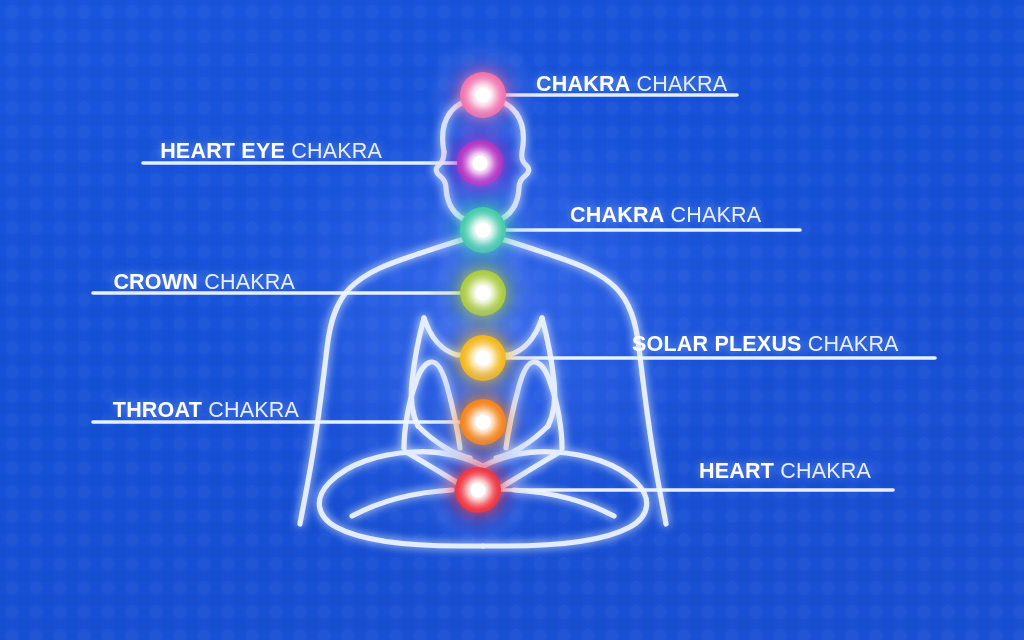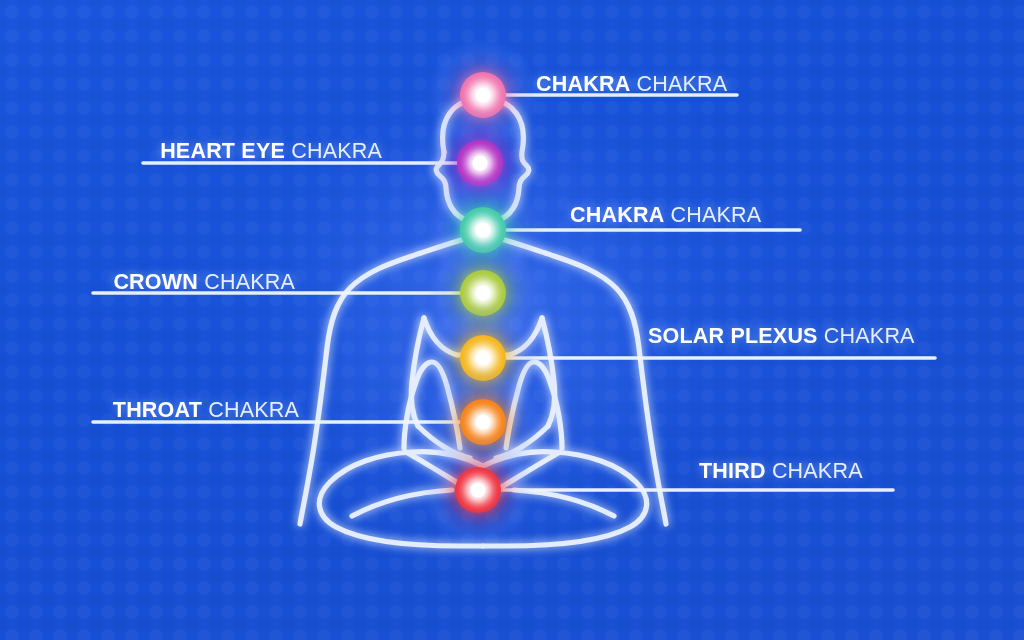--- a/index.html
+++ b/index.html
@@ -232,28 +232,28 @@
         <div class="halo" style="background: radial-gradient(circle, rgba(168, 201, 58, 0.34) 0%, rgba(168, 201, 58, 0.16) 34%, rgba(120, 150, 255, 0.12) 58%, rgba(0, 0, 0, 0) 72%);"></div>
         <div class="ring" style="background: radial-gradient(circle, rgb(198, 222, 109) 0%, rgb(168, 201, 58) 62%, rgb(168, 201, 58) 100%); box-shadow: rgba(168, 201, 58, 0.55) 0px 0px 12px 3px;"></div>
         <div class="core"></div>
       </div>
       <div class="label left" style="left: -105px; width: 400px; top: 272px;"><span class="strong">CROWN</span> <span class="light">CHAKRA</span></div>
       <div class="chakra" style="left: 483px; top: 358px;">
         <div class="halo" style="background: radial-gradient(circle, rgba(243, 181, 23, 0.34) 0%, rgba(243, 181, 23, 0.16) 34%, rgba(120, 150, 255, 0.12) 58%, rgba(0, 0, 0, 0) 72%);"></div>
         <div class="ring" style="background: radial-gradient(circle, rgb(255, 210, 87) 0%, rgb(243, 181, 23) 62%, rgb(243, 181, 23) 100%); box-shadow: rgba(243, 181, 23, 0.55) 0px 0px 12px 3px;"></div>
         <div class="core"></div>
       </div>
-      <div class="label right" style="left: 632px; top: 326px; margin-left: 16px;"><span class="strong">SOLAR PLEXUS</span> <span class="light">CHAKRA</span></div>
+      <div class="label right" style="left: 632px; top: 334px;"><span class="strong">SOLAR PLEXUS</span> <span class="light">CHAKRA</span></div>
       <div class="chakra" style="left: 483px; top: 422px;">
         <div class="halo" style="background: radial-gradient(circle, rgba(245, 127, 20, 0.34) 0%, rgba(245, 127, 20, 0.16) 34%, rgba(120, 150, 255, 0.12) 58%, rgba(0, 0, 0, 0) 72%);"></div>
         <div class="ring" style="background: radial-gradient(circle, rgb(255, 163, 71) 0%, rgb(245, 127, 20) 62%, rgb(245, 127, 20) 100%); box-shadow: rgba(245, 127, 20, 0.55) 0px 0px 12px 3px;"></div>
         <div class="core"></div>
       </div>
       <div class="label left" style="left: -101px; width: 400px; top: 400px;"><span class="strong">THROAT</span> <span class="light">CHAKRA</span></div>
       <div class="chakra" style="left: 478px; top: 490px;">
         <div class="halo" style="background: radial-gradient(circle, rgba(238, 47, 60, 0.34) 0%, rgba(238, 47, 60, 0.16) 34%, rgba(120, 150, 255, 0.12) 58%, rgba(0, 0, 0, 0) 72%);"></div>
         <div class="ring" style="background: radial-gradient(circle, rgb(249, 106, 112) 0%, rgb(238, 47, 60) 62%, rgb(238, 47, 60) 100%); box-shadow: rgba(238, 47, 60, 0.55) 0px 0px 12px 3px;"></div>
         <div class="core"></div>
       </div>
-      <div class="label right" style="left: 699px; top: 461px;"><span class="strong">THIRD</span> <span class="light">CHAKRA</span></div>
+      <div class="label right" style="left: 699px; top: 461px;"><span class="strong">HEART</span> <span class="light">CHAKRA</span></div>
     </div>
 
 </div>
 
 </body></html>

